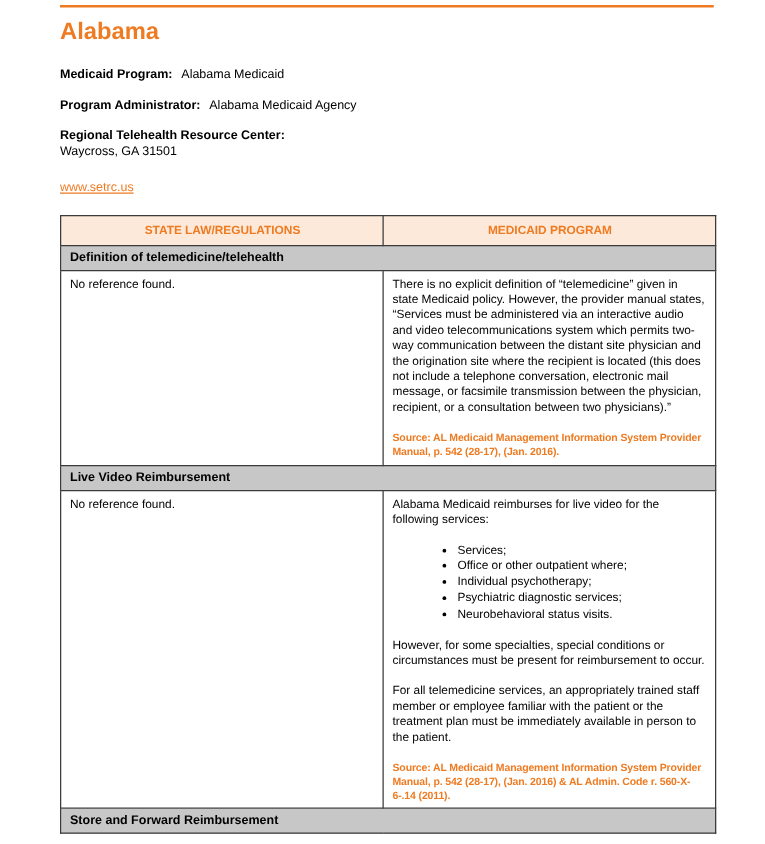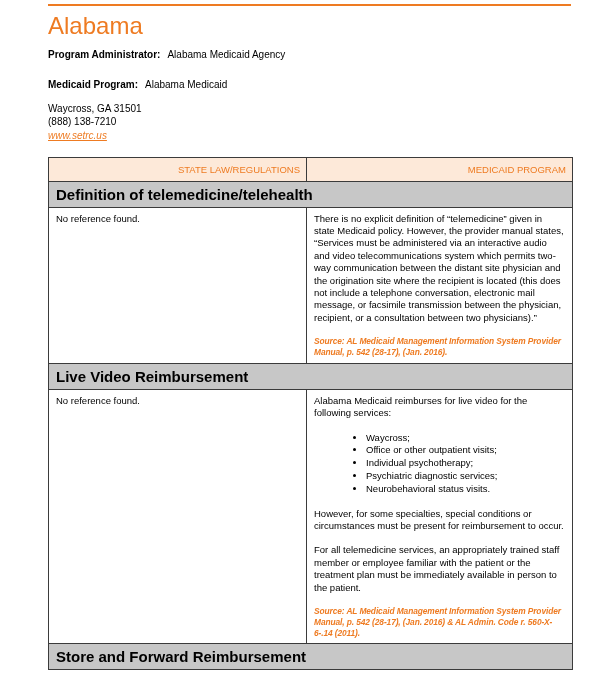--- a/index.html
+++ b/index.html
@@ -10,86 +10,86 @@
   }
   *{box-sizing:border-box;}
   html,body{margin:0;padding:0;}
   body{
     width:612px;height:675px;overflow:hidden;background:#fff;color:#000;
     font-family:"Liberation Sans","DejaVu Sans",sans-serif;
   }
   .page{padding:4px 40px 0 48px;}
   .top-rule{height:0;border-top:2px solid var(--accent-orange);width:523px;}
   h1.page-title{
-    margin:9px 0 0 0;font-size:24px;line-height:22px;font-weight:normal;
+    margin:9px 0 0 0;font-size:19px;line-height:22px;font-weight:bold;
     color:var(--accent-orange);letter-spacing:0;
   }
   .info-block{font-size:10px;line-height:12.5px;}
   .info-row{margin:0;}
   .info-row.first{margin-top:17px;}
   .info-row.second{margin-top:12px;}
   .b{font-weight:bold;}
   .info-value{margin-left:7px;}
   .addr{margin-top:12px;}
   .addr p{margin:0;line-height:12.5px;}
   a.site-link{
-    color:var(--accent-orange);font-style:italic;text-decoration:underline;
-    font-size:10px;line-height:13px;display:inline-block;margin-top:1px;
+    color:var(--accent-orange);text-decoration:underline;
+    font-size:10px;line-height:13px;display:inline-block;margin-top:16px;
   }
   table.policy{
     margin-top:14px;width:524px;border-collapse:collapse;table-layout:fixed;
     font-size:9.5px;
   }
   table.policy th,table.policy td{
     border:1px solid var(--border-col);
   }
   table.policy th{
     background:var(--header-bg);color:var(--accent-orange);
-    text-align:right;font-weight:normal;font-size:9.5px;
+    text-align:center;font-weight:bold;font-size:9.5px;
     padding:6px 6px 6px 7px;letter-spacing:0;
   }
   col.left-col{width:258px;}
   col.right-col{width:266px;}
   tr.section-row td{
     background:var(--section-bg);font-weight:bold;color:#000;
-    padding:4px 6px 4px 7px;font-size:15px;
+    padding:4px 6px 4px 7px;font-size:10px;
   }
   td.cell{
     vertical-align:top;padding:5px 7px;line-height:12.4px;background:#fff;
   }
   tr.data-row-1 td.cell{height:149px;}
   tr.data-row-2 td.cell{height:240px;}
   td.cell p{margin:0 0 12px 0;}
   td.cell p:last-child{margin-bottom:0;}
   p.source{
-    color:var(--accent-orange);font-weight:bold;font-style:italic;
+    color:var(--accent-orange);font-weight:bold;
     font-size:8.4px;line-height:10.8px;letter-spacing:-0.1px;margin-top:12px;
   }
   ul.bullets{margin:12px 0 12px 0;padding-left:52px;}
   ul.bullets li{line-height:12.8px;}
 </style>
 </head>
 <body>
 
 <div class="page">
 
   <div class="top-rule"></div>
 
   <h1 class="page-title">Alabama</h1>
 
   <div class="info-block">
+    <p class="info-row first">
+      <span class="b">Medicaid Program:</span><span class="info-value">Alabama Medicaid</span>
+    </p>
     <p class="info-row second">
       <span class="b">Program Administrator:</span><span class="info-value">Alabama Medicaid Agency</span>
     </p>
-    <p class="info-row first">
-      <span class="b">Medicaid Program:</span><span class="info-value">Alabama Medicaid</span>
-    </p>
     <div class="addr">
+      <p class="b">Regional Telehealth Resource Center:</p>
       <p>Waycross, GA 31501</p>
-      <p>(888) 138-7210</p>
       <a href="#" class="site-link">www.setrc.us</a>
     </div>
   </div>
 
   <table class="policy">
     <colgroup>
         <col class="left-col">
         <col class="right-col">
       </colgroup>
 
@@ -111,22 +111,22 @@
     </tr>
 
     <tr class="section-row">
       <td colspan="2">Live Video Reimbursement</td>
     </tr>
     <tr class="data-row-2">
       <td class="cell">No reference found.</td>
       <td class="cell">
         <p>Alabama Medicaid reimburses for live video for the following services:</p>
         <ul class="bullets">
-          <li>Waycross;</li>
-          <li>Office or other outpatient visits;</li>
+          <li>Services;</li>
+          <li>Office or other outpatient where;</li>
           <li>Individual psychotherapy;</li>
           <li>Psychiatric diagnostic services;</li>
           <li>Neurobehavioral status visits.</li>
         </ul>
         <p>However, for some specialties, special conditions or circumstances must be present for reimbursement to occur.</p>
         <p>For all telemedicine services, an appropriately trained staff member or employee familiar with the patient or the treatment plan must be immediately available in person to the patient.</p>
         <p class="source">Source: AL Medicaid Management Information System Provider Manual, p. 542 (28-17), (Jan. 2016) &amp; AL Admin. Code r. 560-X-6-.14 (2011).</p>
       </td>
     </tr>
 

